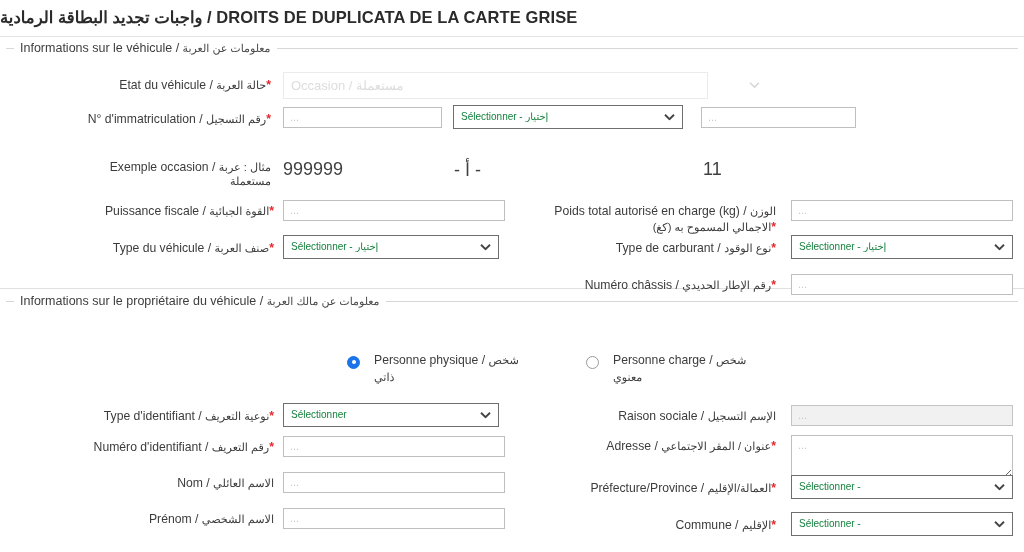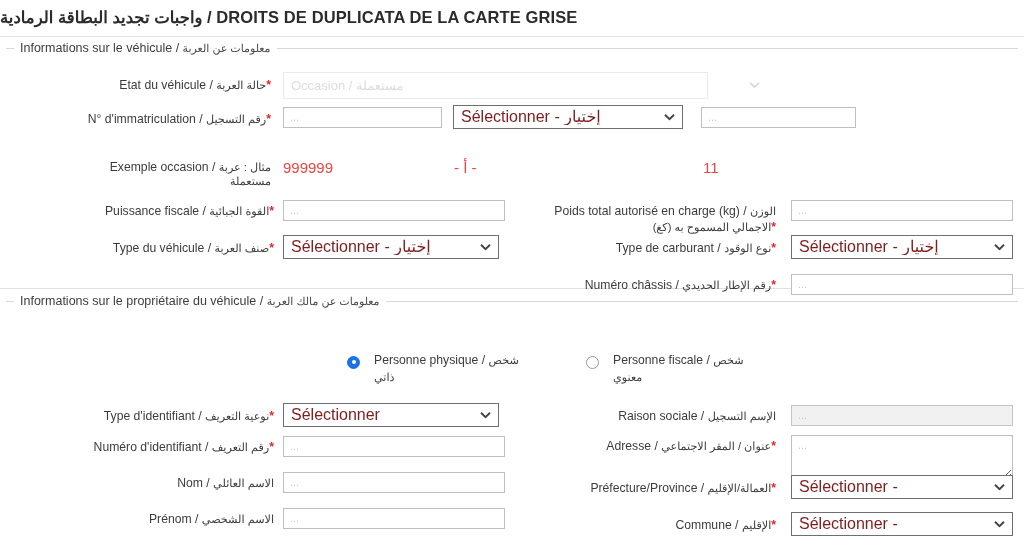--- a/index.html
+++ b/index.html
@@ -76,22 +76,22 @@
   .txt::placeholder { color: #c9c9c9; font-size: 11px; }
   .txt:disabled, .txt[disabled] { background:#f1f1f1; color:#9a9a9a; border-color:#c4c4c4; }
 
   textarea.txt {
     height: 44px; resize: vertical; padding-top:3px;
     line-height:1.2;
   }
 
   .sel {
     font-family: "Liberation Sans", sans-serif;
-    font-size: 16px;
-    color: #7f1d1d;
+    font-size: 10px;
+    color: #15803d;
     border: 1px solid #6f6f6f;
     background: #fff;
     height: 24px;
     padding: 1px 22px 1px 7px;
     outline: none;
     -webkit-appearance: none;
     -moz-appearance: none;
     appearance: none;
     position: relative;
   }
@@ -124,21 +124,21 @@
     content: ""; position: absolute;
     left: 3.5px; top: 3.5px; width: 4px; height: 4px;
     border-radius: 50%; background: #fff;
   }
   .radio-label {
     font-size: 12.2px; color: #3c3c3c; line-height: 1.4;
     position: absolute; text-align: left;
   }
 
   .ex-text { font-size: 12.2px; color: #3c3c3c; position:absolute; }
-  .ex-val  { font-size: 15px; color: #ef4444; position:absolute; }
+  .ex-val  { font-size: 18px; color: #404040; position:absolute; }
 </style>
 </head>
 <body>
 
 <div class="page">
 
   <div class="page-title">واجبات تجديد البطاقة الرمادية / DROITS DE DUPLICATA DE LA CARTE GRISE</div>
   <hr class="top-rule">
 
   <fieldset class="block" style="margin-top:5px; height:238px;">
@@ -247,21 +247,21 @@
     <legend><span>Informations sur le propriétaire du véhicule / </span><span class="legend-ar">معلومات عن مالك العربة</span></legend>
 
     <div class="radio-row">
       <span class="radio-dot checked" style="left:341px; top:48px;"></span>
       <div class="radio-label" style="left:368px; top:44px; width:148px;">
         <span>Personne physique / </span><span class="ar">شخص ذاتي</span>
       </div>
 
       <span class="radio-dot" style="left:580px; top:48px;"></span>
       <div class="radio-label" style="left:607px; top:44px; width:148px;">
-        <span>Personne fiscale / </span><span class="ar">شخص معنوي</span>
+        <span>Personne charge / </span><span class="ar">شخص معنوي</span>
       </div>
     </div>
 
     <div class="row">
       <div class="fld-label" style="position:absolute; left:20px; top:100px; width:248px;">
         <span>Type d'identifiant / </span><span class="ar">نوعية التعريف</span><span class="req">*</span>
       </div>
       <div class="sel-wrap" style="position:absolute; left:277px; top:95px;">
         <select class="sel" style="width:216px;">
           <option>Sélectionner</option>

